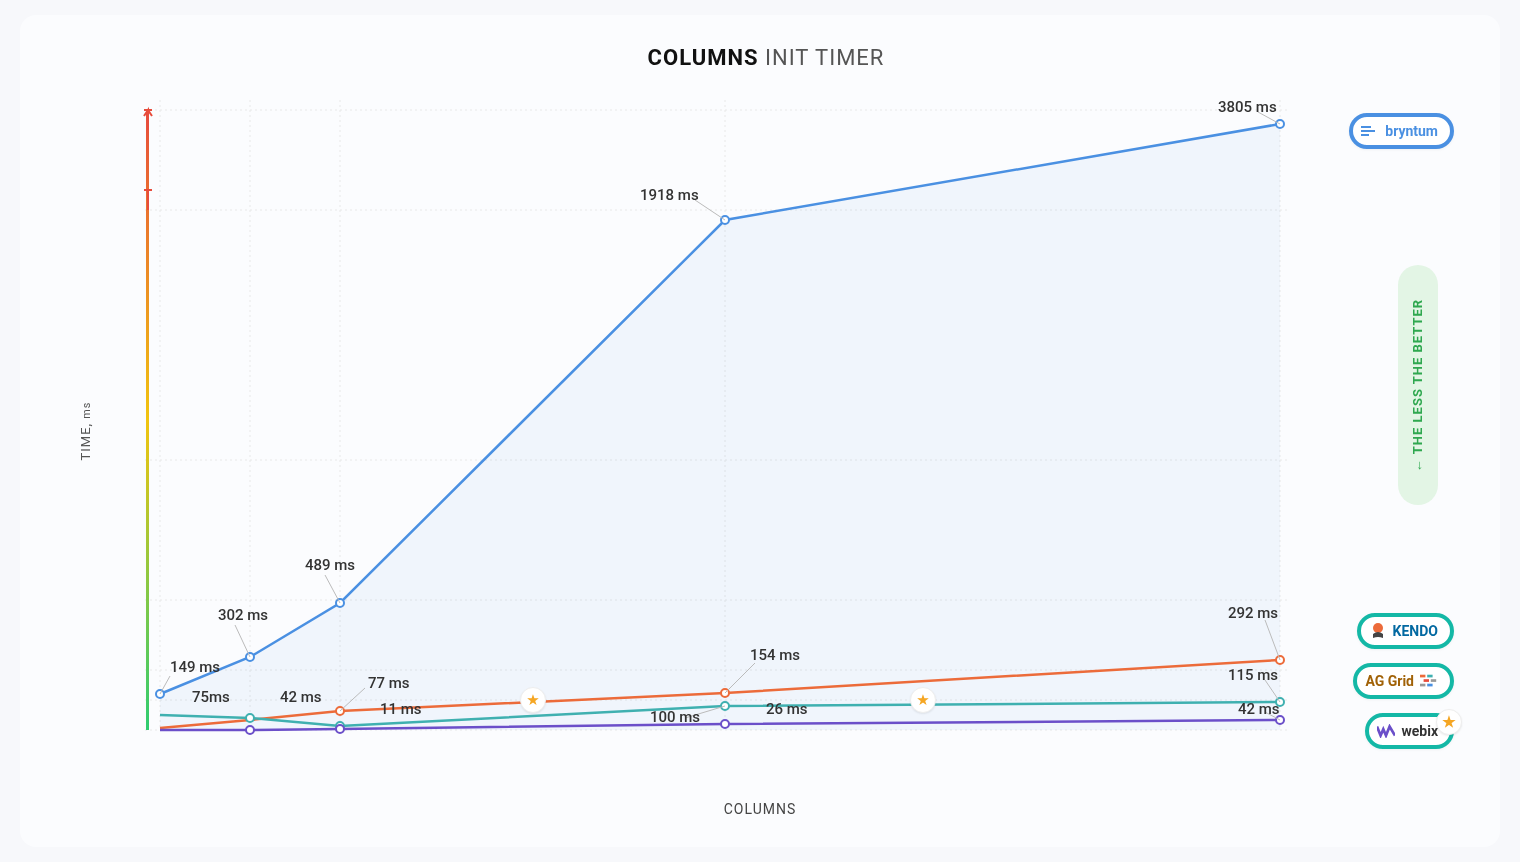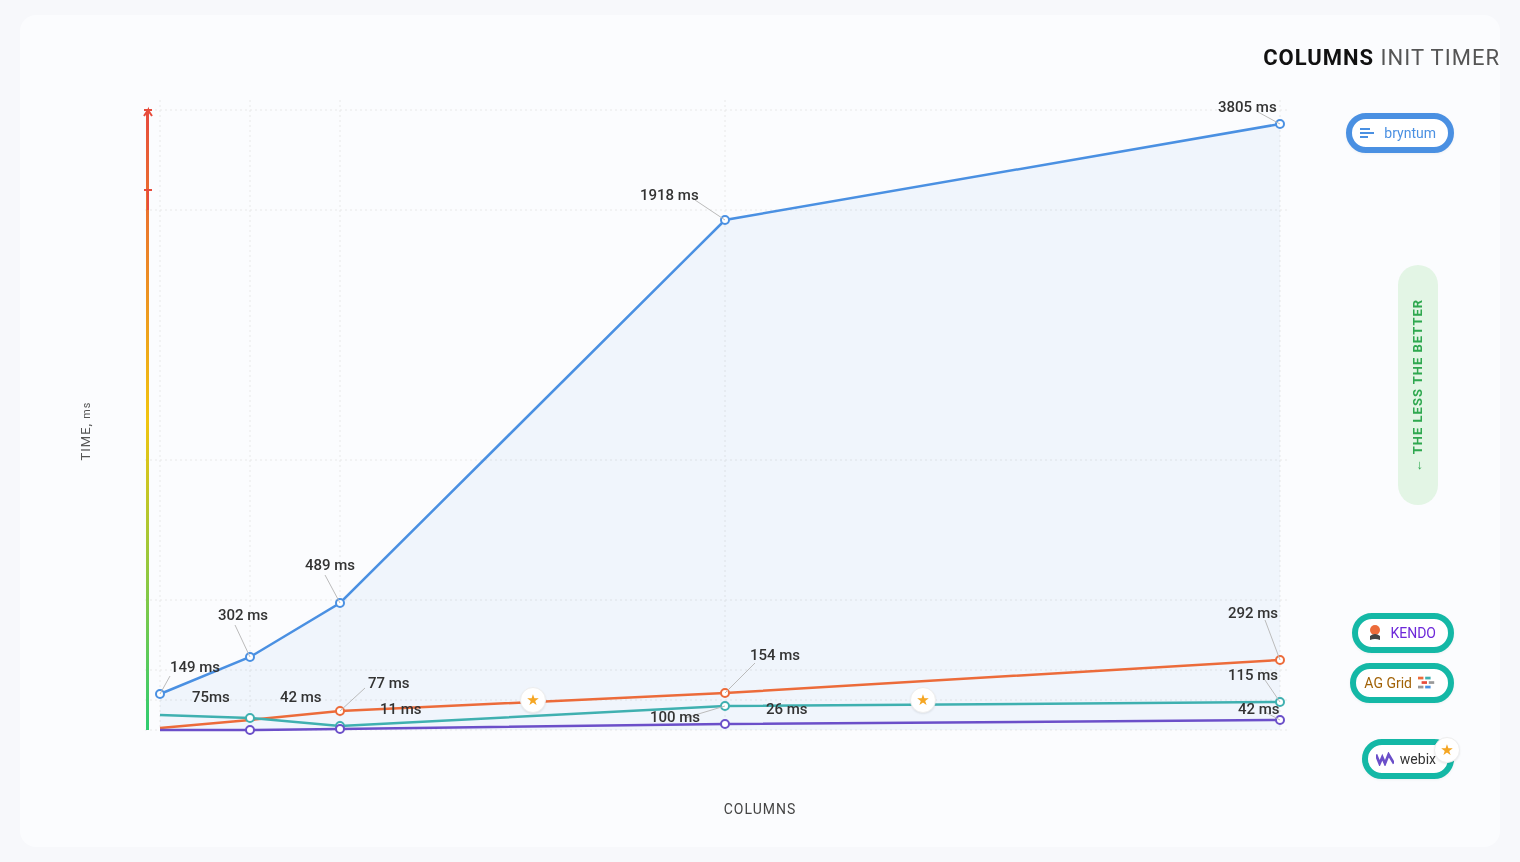--- a/index.html
+++ b/index.html
@@ -13,21 +13,21 @@
   }
   .chart-container {
     position: absolute;
     left: 20px; right: 20px; top: 15px; bottom: 15px;
     background: #fbfcfe;
     border-radius: 16px;
   }
   .title {
     position: absolute;
     left: 12px; right: 0; top: 30px;
-    text-align: right;
+    text-align: center;
     font-size: 22px;
     letter-spacing: 1px;
     color: #555;
   }
   .title strong { color: #111; font-weight: 700; }
   .plot {
     position: absolute;
     left: 110px;
     top: 85px;
     width: 1180px;
@@ -61,32 +61,32 @@
     bottom: 0;
     width: 120px;
   }
   .legend-item {
     position: absolute;
     right: 0;
     display: flex;
     align-items: center;
     gap: 6px;
     background: #fff;
-    border: 6px solid #14b8a6;
+    border: 4px solid #14b8a6;
     border-radius: 20px;
     padding: 5px 12px 5px 8px;
     font-size: 14px;
-    font-weight: 400;
+    font-weight: 700;
     box-shadow: 0 1px 3px rgba(0,0,0,0.05);
     white-space: nowrap;
   }
   .legend-item[data-series="bryntum"] { border-color: #4a90e2; color: #4a90e2; }
-  .legend-item[data-series="kendo"]   { color: #6d28d9; }
+  .legend-item[data-series="kendo"]   { color: #0369a1; }
   .legend-item[data-series="aggrid"]  { color: #a16207; }
-  .legend-item[data-series="webix"]   { color: #333; margin-top: 26px; }
+  .legend-item[data-series="webix"]   { color: #333; }
   .legend-icon { width: 18px; height: 18px; display:inline-flex; align-items:center; justify-content:center; }
   .better-badge {
     position: absolute;
     right: 62px;
     top: 250px;
     width: 40px;
     height: 240px;
     background: #e3f5e5;
     border-radius: 20px;
     display: flex;

